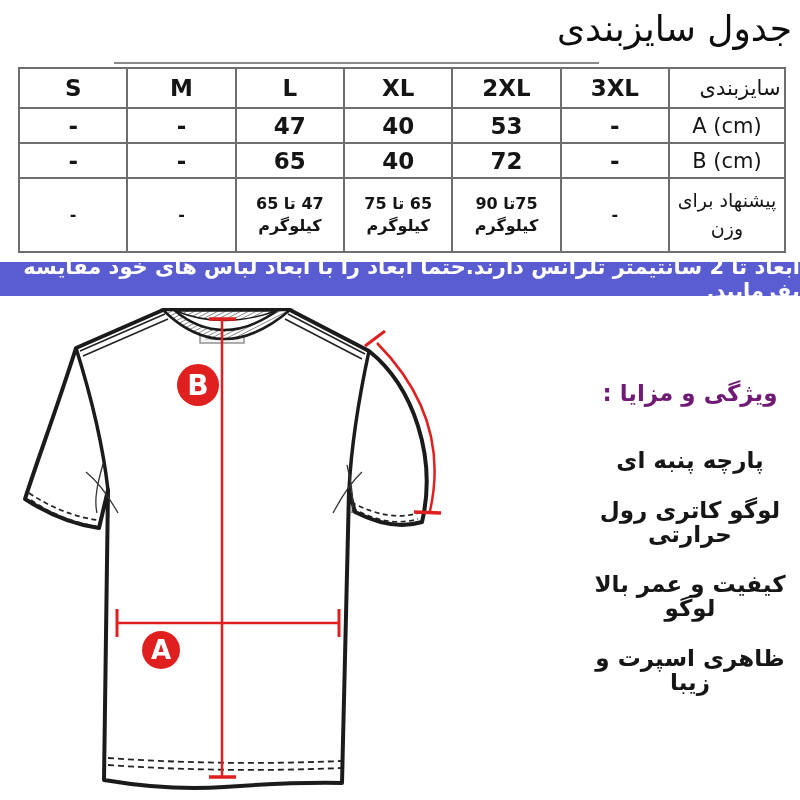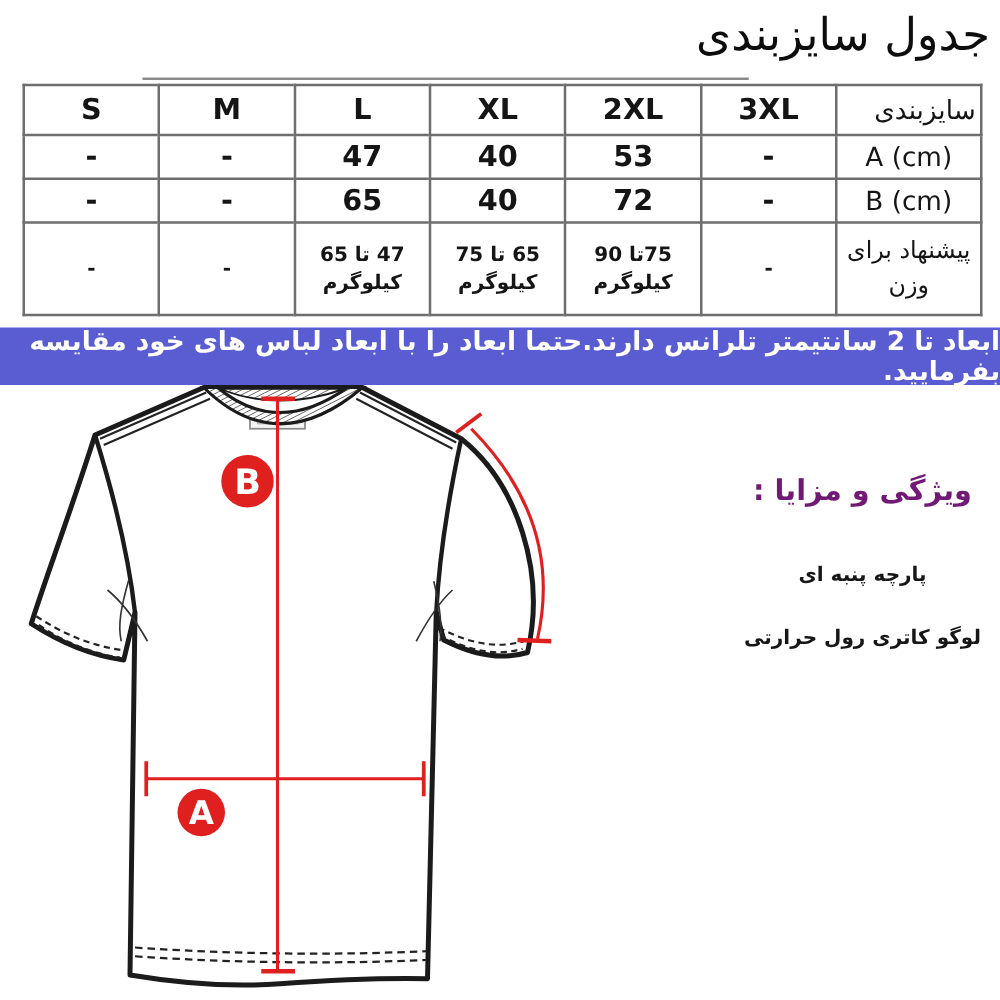--- a/index.html
+++ b/index.html
@@ -26,36 +26,36 @@
   }
   tr.r-head th{height:38px;font-size:23px;font-weight:bold;}
   tr.r-head th.lbl{font-size:21px;font-weight:normal;padding-left:28px;}
   tr.r-num td{height:33px;font-size:23px;font-weight:bold;}
   tr.r-num td.lbl{font-size:21px;font-weight:normal;direction:ltr;}
   tr.r-wt td{height:72px;font-size:16px;font-weight:bold;line-height:1.35;}
   tr.r-wt td.lbl{font-size:19px;font-weight:normal;line-height:1.45;}
   .artifact-line{position:absolute;top:-5px;left:96px;width:485px;height:2px;background:#8a8a8a;}
   
   .notice-banner{
-    position:absolute;top:262px;left:0;width:800px;height:46px;
+    position:absolute;top:262px;left:0;width:800px;height:34px;
     display:flex;align-items:center;justify-content:center;
     direction:rtl;font-size:21px;font-weight:bold;letter-spacing:0;
   }
   
   .shirt-svg{position:absolute;left:0;top:300px;}
   
   .features{
     position:absolute;top:378px;right:5px;width:210px;
     direction:rtl;text-align:center;
   }
   .features .features-heading{
     font-size:23px;font-weight:bold;line-height:30px;margin:0 0 40px 0;
   }
   .features .feature-item{
-    font-size:16px;font-weight:bold;color:#161616;line-height:24px;margin:0 0 26px 0;text-align:center;
+    font-size:23px;font-weight:bold;color:#161616;line-height:24px;margin:0 0 26px 0;text-align:center;
   }
 </style>
 </head>
 <body>
 
 <div class="page-title">جدول سایزبندی</div>
 
 <div class="table-wrap">
   <div class="artifact-line"></div>
   <table class="size-table">
@@ -170,13 +170,15 @@
   <g>
     <circle cx="161" cy="350" r="19" fill="#e01f1f"></circle>
     <text x="161" y="359" text-anchor="middle" font-size="26" font-weight="bold" font-family="DejaVu Sans, sans-serif" fill="#ffffff">A</text>
   </g>
 </svg>
 
 <div class="features">
   <div class="features-heading" style="color:#701a75;">ویژگی و مزایا :</div>
   <div class="feature-item">پارچه پنبه ای</div>
   <div class="feature-item">لوگو کاتری رول حرارتی</div>
+  <div class="feature-item">کیفیت و عمر بالا لوگو</div>
+  <div class="feature-item">ظاهری اسپرت و زیبا</div>
 </div>
 
 </body></html>

